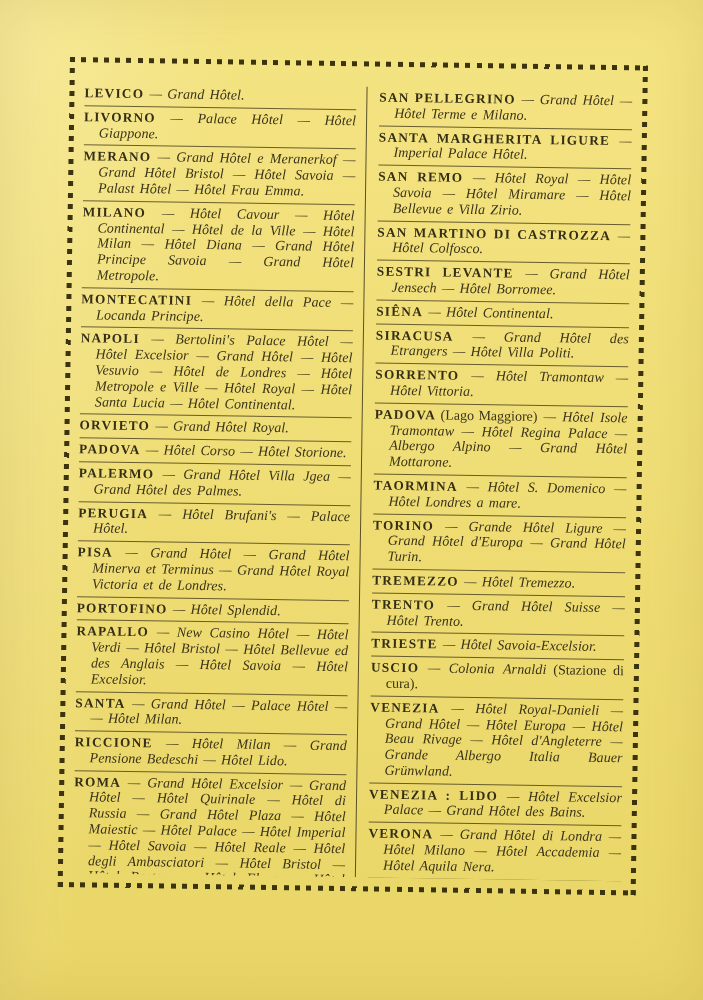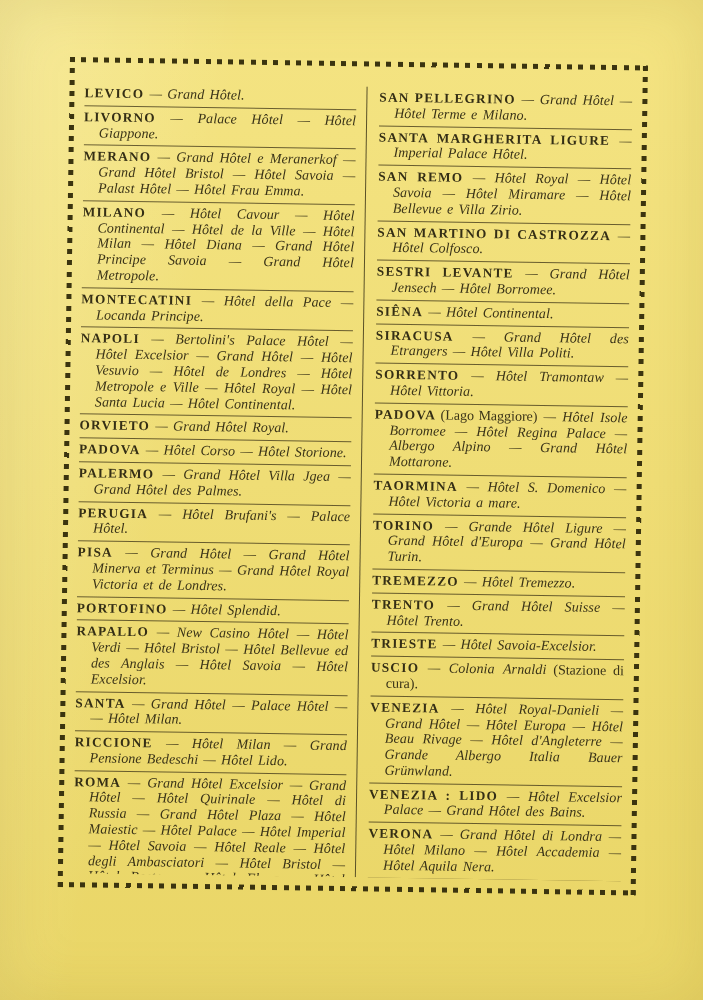--- a/index.html
+++ b/index.html
@@ -81,22 +81,22 @@
         </div>
       <div class="col col-right" id="col-right">
           <div class="entry"><span class="city">SAN PELLEGRINO</span><span class="hotels"> — Grand Hôtel — Hôtel Terme e Milano.</span></div>
           <div class="entry"><span class="city">SANTA MARGHERITA LIGURE</span><span class="hotels"> — Imperial Palace Hôtel.</span></div>
           <div class="entry"><span class="city">SAN REMO</span><span class="hotels"> — Hôtel Royal — Hôtel Savoia — Hôtel Miramare — Hôtel Bellevue e Villa Zirio.</span></div>
           <div class="entry"><span class="city">SAN MARTINO DI CASTROZZA</span><span class="hotels"> — Hôtel Colfosco.</span></div>
           <div class="entry"><span class="city">SESTRI LEVANTE</span><span class="hotels"> — Grand Hôtel Jensech — Hôtel Borromee.</span></div>
           <div class="entry"><span class="city">SIÊNA</span><span class="hotels"> — Hôtel Continental.</span></div>
           <div class="entry"><span class="city">SIRACUSA</span><span class="hotels"> — Grand Hôtel des Etrangers — Hôtel Villa Politi.</span></div>
           <div class="entry"><span class="city">SORRENTO</span><span class="hotels"> — Hôtel Tramontaw — Hôtel Vittoria.</span></div>
-          <div class="entry"><span class="city">PADOVA</span><span class="qual"> (Lago Maggiore)</span><span class="hotels"> — Hôtel Isole Borromee — Hôtel Regina Palace — Albergo Alpino — Grand Hôtel Mottarone.</span></div>
-          <div class="entry"><span class="city">TAORMINA</span><span class="hotels"> — Hôtel S. Domenico — Hôtel Victoria a mare.</span></div>
+          <div class="entry"><span class="city">PADOVA</span><span class="qual"> (Lago Maggiore)</span><span class="hotels"> — Hôtel Isole Tramontaw — Hôtel Regina Palace — Albergo Alpino — Grand Hôtel Mottarone.</span></div>
+          <div class="entry"><span class="city">TAORMINA</span><span class="hotels"> — Hôtel S. Domenico — Hôtel Londres a mare.</span></div>
           <div class="entry"><span class="city">TORINO</span><span class="hotels"> — Grande Hôtel Ligure — Grand Hôtel d'Europa — Grand Hôtel Turin.</span></div>
           <div class="entry"><span class="city">TREMEZZO</span><span class="hotels"> — Hôtel Tremezzo.</span></div>
           <div class="entry"><span class="city">TRENTO</span><span class="hotels"> — Grand Hôtel Suisse — Hôtel Trento.</span></div>
           <div class="entry"><span class="city">TRIESTE</span><span class="hotels"> — Hôtel Savoia-Excelsior.</span></div>
           <div class="entry"><span class="city">USCIO</span><span class="hotels"> — Colonia Arnaldi</span><span class="suffix"> (Stazione di cura).</span></div>
           <div class="entry"><span class="city">VENEZIA</span><span class="hotels"> — Hôtel Royal-Danieli — Grand Hôtel — Hôtel Europa — Hôtel Beau Rivage — Hôtel d'Angleterre — Grande Albergo Italia Bauer Grünwland.</span></div>
           <div class="entry"><span class="city">VENEZIA : LIDO</span><span class="hotels"> — Hôtel Excelsior Palace — Grand Hôtel des Bains.</span></div>
           <div class="entry"><span class="city">VERONA</span><span class="hotels"> — Grand Hôtel di Londra — Hôtel Milano — Hôtel Accademia — Hôtel Aquila Nera.</span></div>
           <div class="entry"><span class="city">VIAREGGIO</span></div>
         </div>

